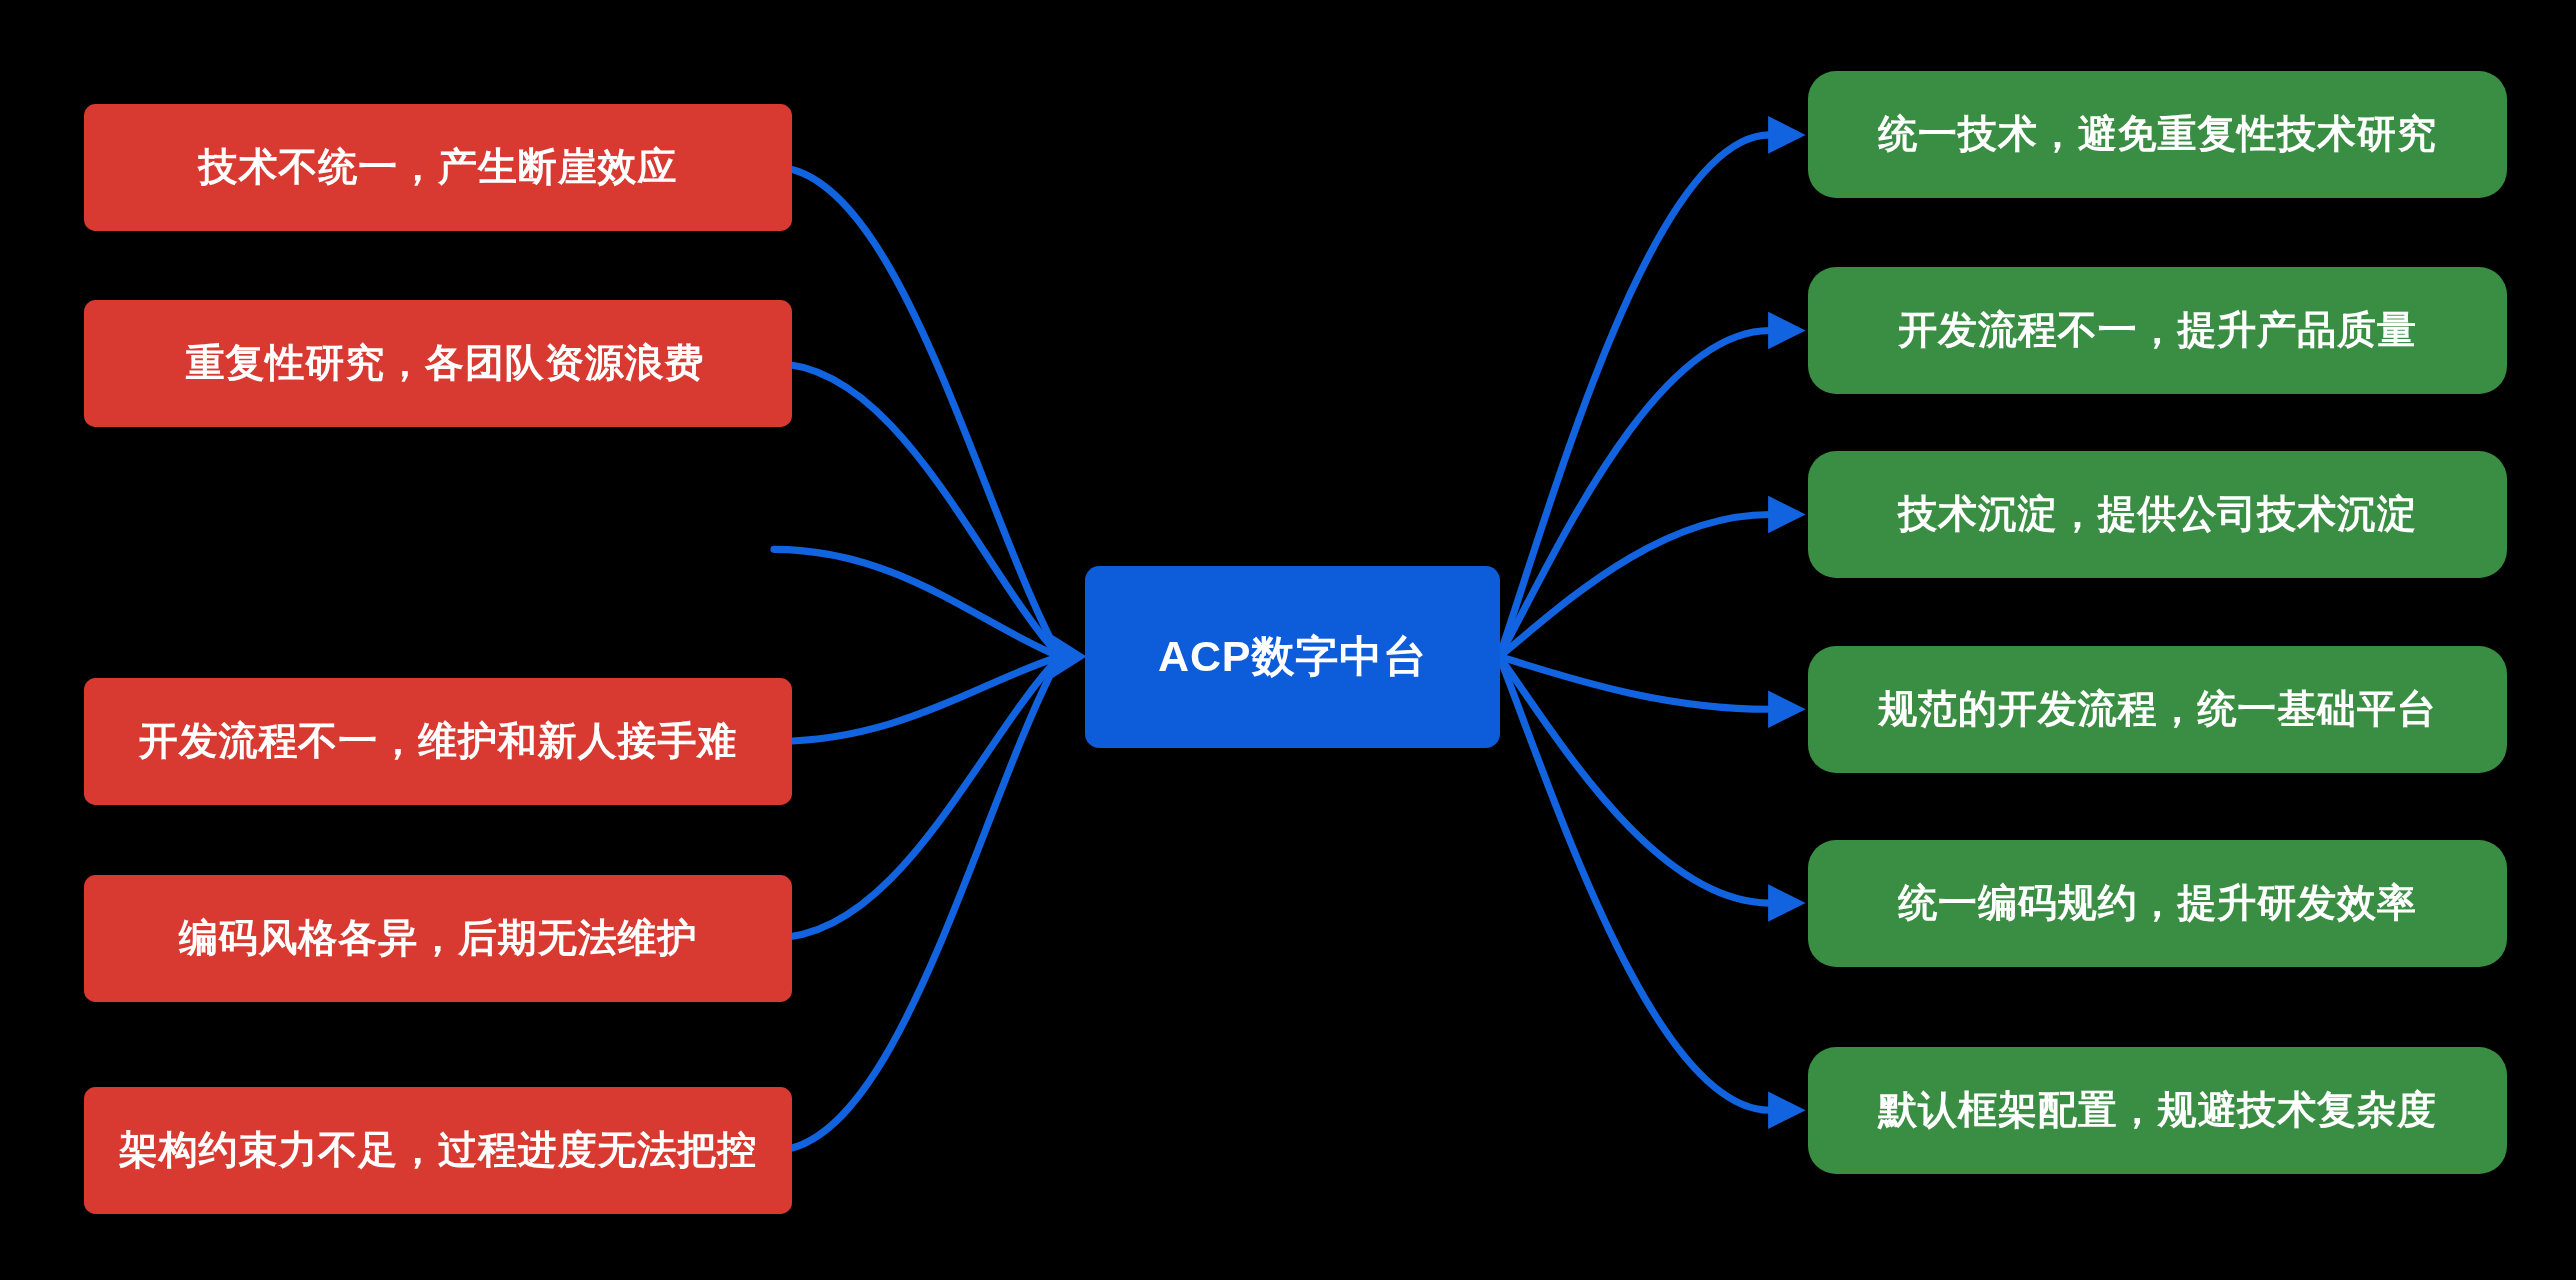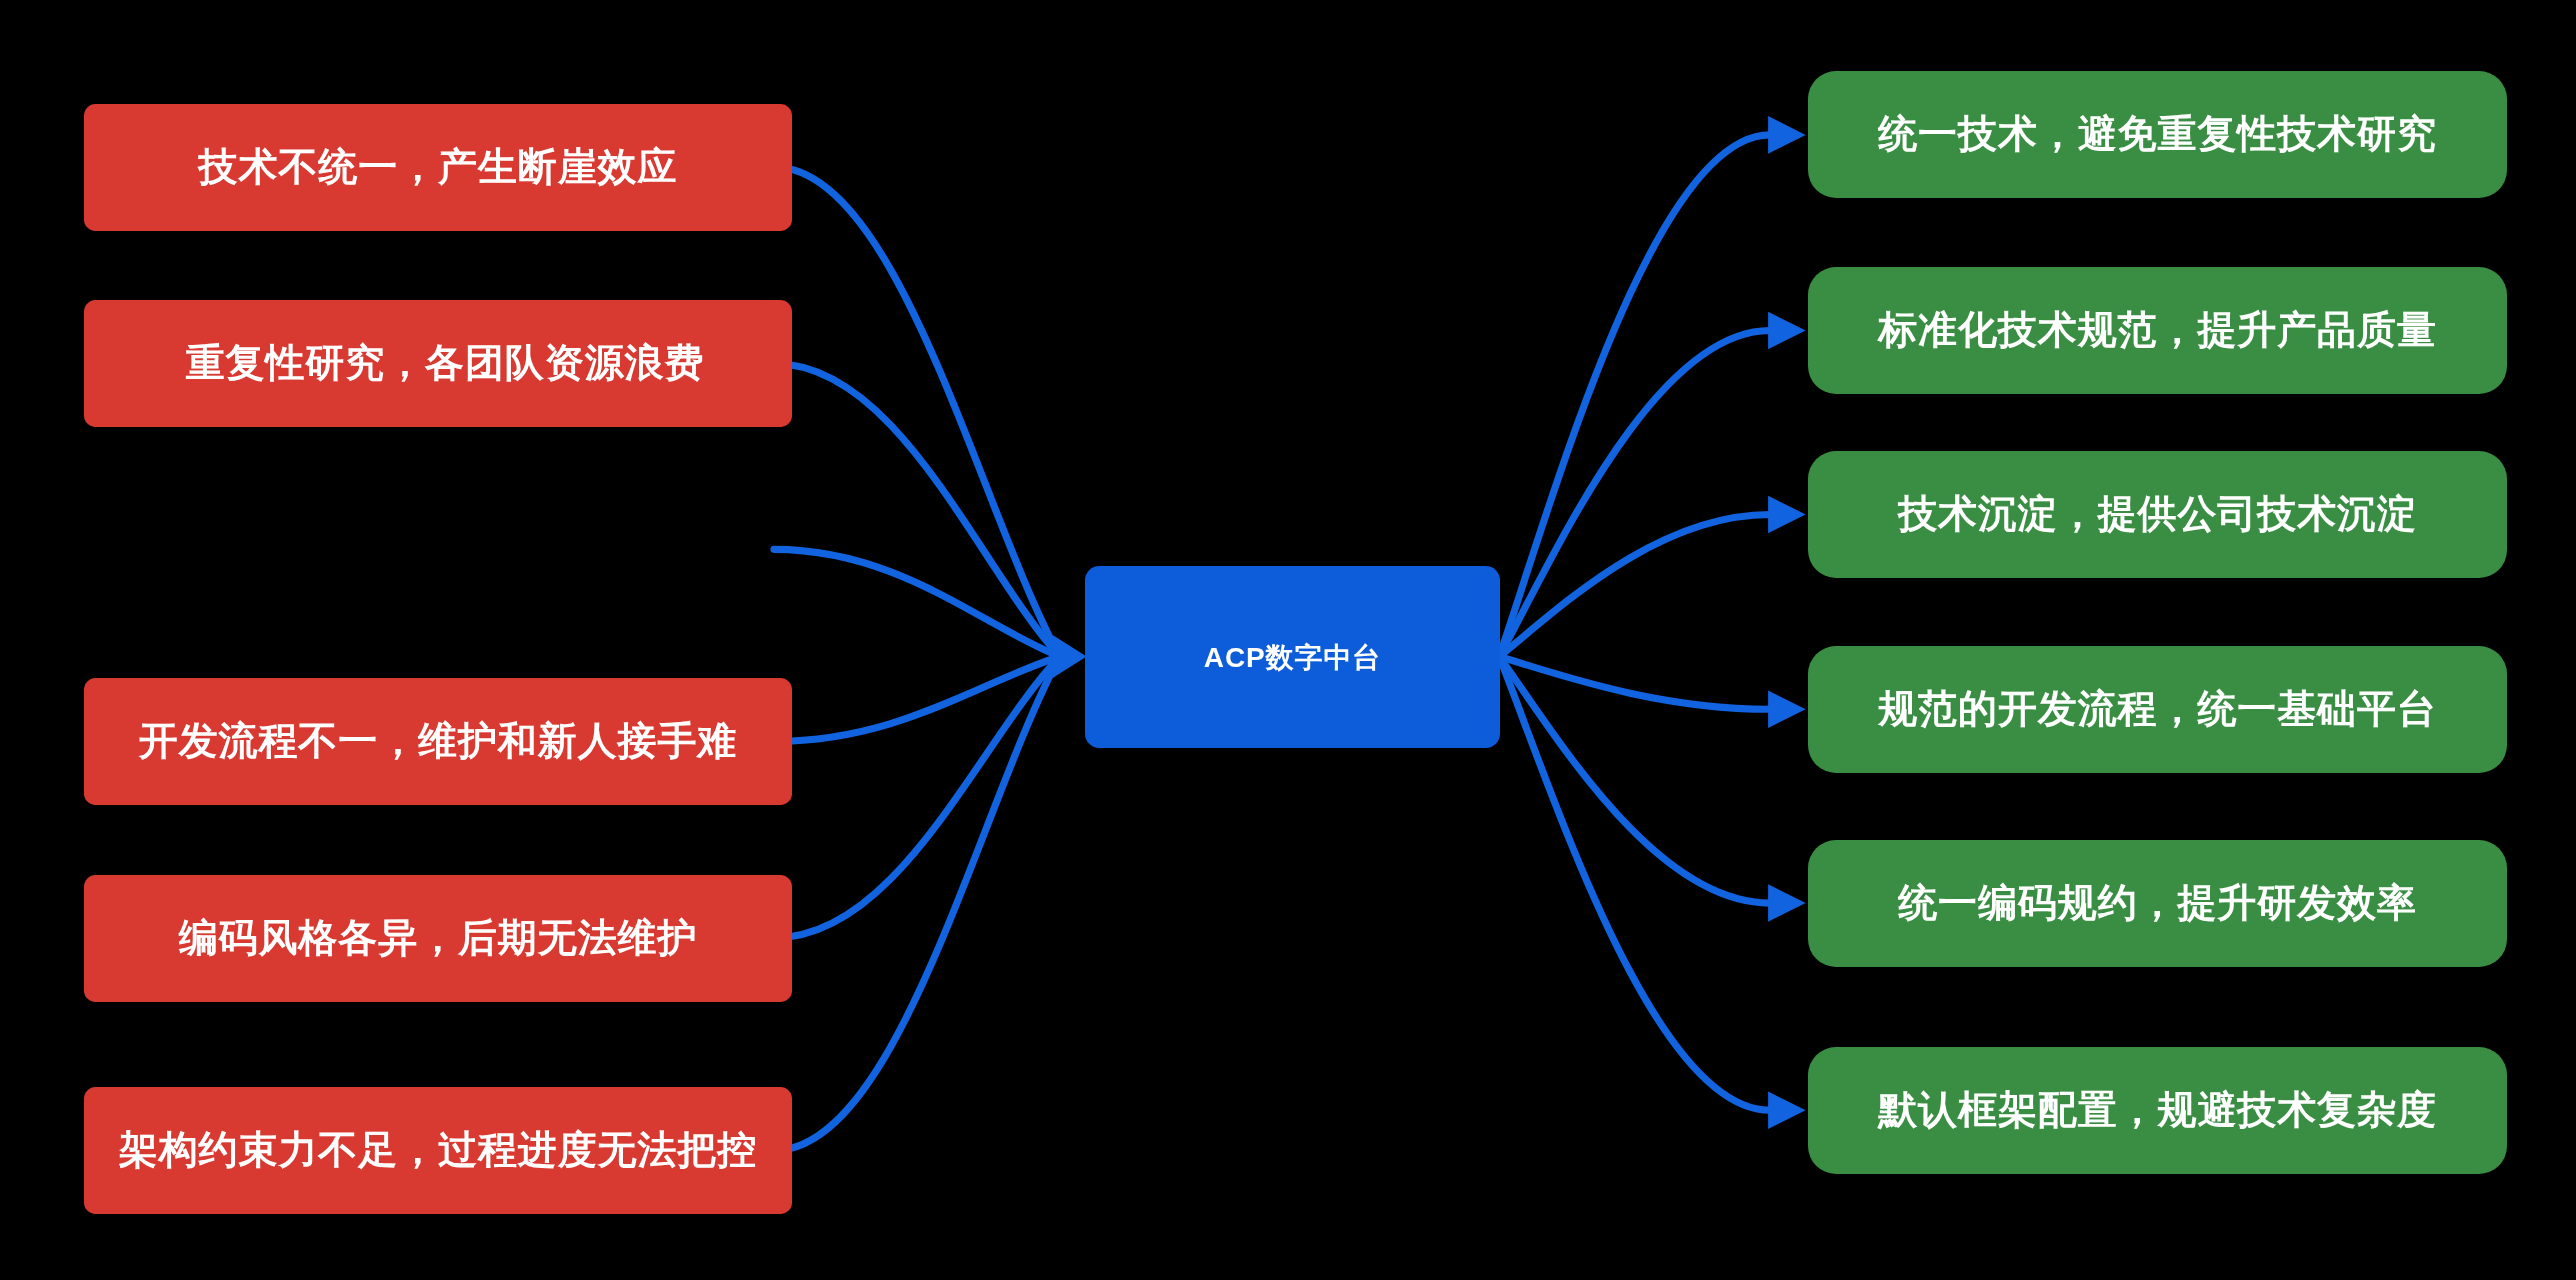--- a/index.html
+++ b/index.html
@@ -32,21 +32,21 @@
     color: var(--text, #fff);
     font-weight: bold;
     font-size: 39px;
     line-height: 1.25;
     letter-spacing: 0.9px;
     box-sizing: border-box;
     padding: 0 18px;
   }
   .node.problem { background: var(--problem, #d83931); left: 84px; width: 708px; height: 127px; }
   .node.benefit { background: var(--benefit, #3a8e43); left: 1808px; width: 699px; height: 127px; border-radius: 28px; }
-  .node.center  { background: var(--center, #0d5cd9); left: 1085px; top: 566px; width: 415px; height: 182px; font-size: 28px; border-radius: 14.3px; }
+  .node.center  { background: var(--center, #0d5cd9); left: 1085px; top: 566px; width: 415px; height: 182px; font-size: 43px; border-radius: 14.3px; }
 
   .p0 { top: 104px; }  .p1 { top: 300px; padding-left: 32px; }  .p2 { top: 486px; }
   .p3 { top: 678px; }  .p4 { top: 875px; }  .p5 { top: 1087px; }
   .b0 { top: 71px; }   .b1 { top: 267px; }  .b2 { top: 451px; }
   .b3 { top: 646px; font-family: Liberation Serif, serif; }  .b4 { top: 840px; }  .b5 { top: 1047px; }
 </style>
 </head>
 <body>
 
 <div id="canvas">
@@ -89,21 +89,21 @@
   </div>
 
   <div class="node center">
     <span>ACP数字中台</span>
   </div>
 
   <div class="node benefit b0">
     <span>统一技术，避免重复性技术研究</span>
   </div>
   <div class="node benefit b1">
-    <span>标准化技术规范，提升产品质量</span>
+    <span>开发流程不一，提升产品质量</span>
   </div>
   <div class="node benefit b2">
     <span>技术沉淀，提供公司技术沉淀</span>
   </div>
   <div class="node benefit b3">
     <span>规范的开发流程，统一基础平台</span>
   </div>
   <div class="node benefit b4">
     <span>统一编码规约，提升研发效率</span>
   </div>

